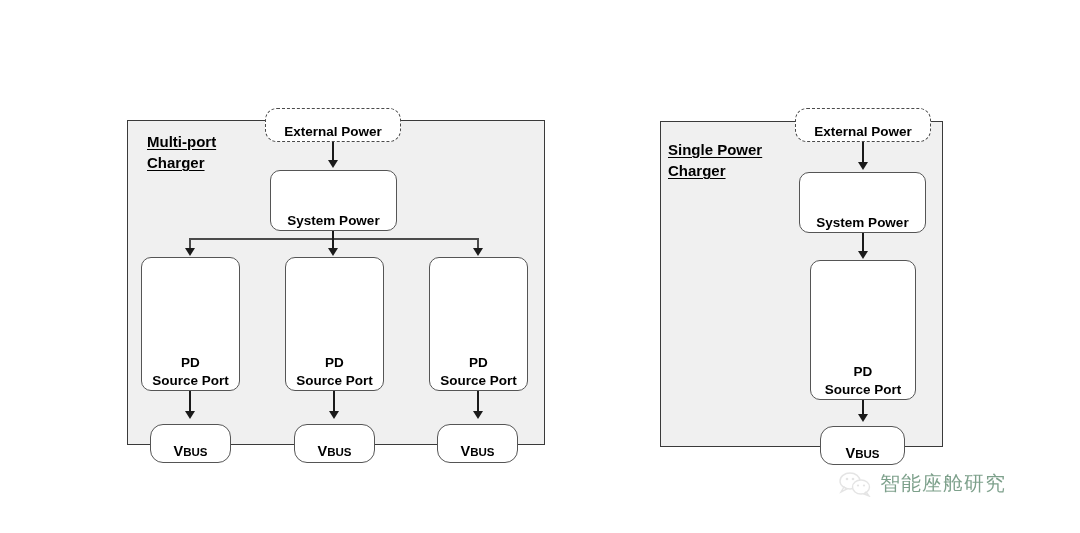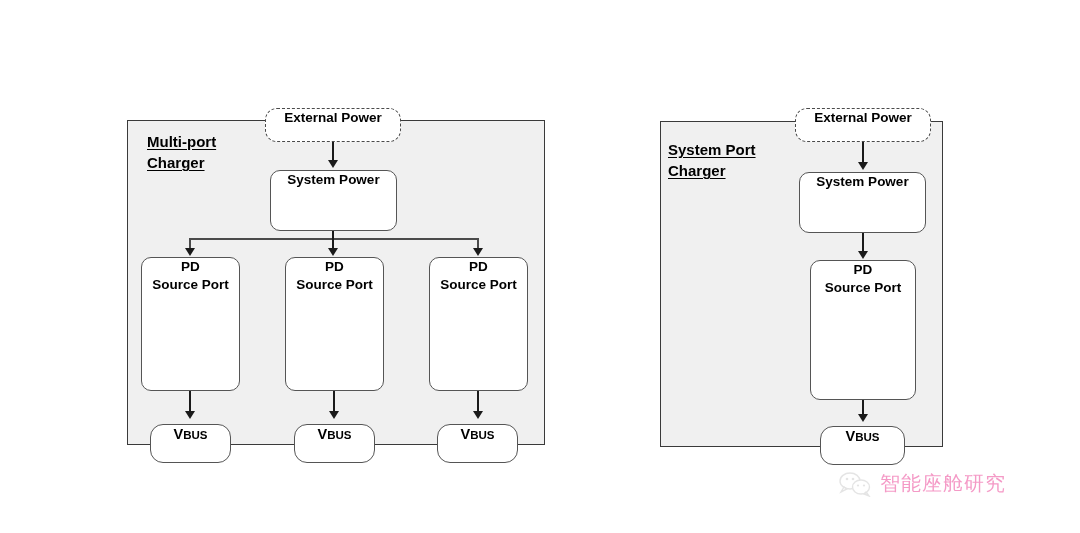--- a/index.html
+++ b/index.html
@@ -54,21 +54,21 @@
   .charger-label.left  { left: 147px; top: 131px; width: 106px; }
   .charger-label.right { left: 668px; top: 139px; width: 116px; }
 
   
   .node {
     position: absolute;
     background: #ffffff;
     border: 1.4px solid #555;
     border-radius: 10px;
     display: flex;
-    align-items: flex-start;
+    align-items: flex-end;
     justify-content: center;
     text-align: center;
     font-size: 13.5px;
     font-weight: bold;
     color: #000;
     line-height: 1.35;
     z-index: 5;
   }
   .node.dashed {
     border: 1.6px dashed #4a4a4a;
@@ -120,21 +120,21 @@
     position: absolute;
     left: 838px;
     top: 470px;
     display: flex;
     align-items: center;
     gap: 8px;
     opacity: 0.55;
   }
   .watermark .wm-text {
     font-size: 20px;
-    color: #ec4899;
+    color: #14532d;
     letter-spacing: 1px;
     font-family: "DejaVu Sans", sans-serif;
   }
   .wm-icon { width: 34px; height: 26px; }
 </style>
 </head>
 <body>
 
 <div id="canvas">
 
@@ -197,21 +197,21 @@
   <div class="node vbus" id="vbus-left-2">
     <span><span>V</span><span class="sc">BUS</span></span>
   </div>
   <div class="node vbus" id="vbus-left-3">
     <span><span>V</span><span class="sc">BUS</span></span>
   </div>
 
   <div class="charger-box right"></div>
 
   <div class="charger-label right">
-    <span>System Port</span>
+    <span>Single Power</span>
     <span>Charger</span>
   </div>
 
   <div class="conn v" style="left:862px; top:142px; height:22px;"></div>
   <div class="arrowhead" style="left:858px; top:162px;"></div>
 
   <div class="conn v" style="left:862px; top:233px; height:20px;"></div>
   <div class="arrowhead" style="left:858px; top:251px;"></div>
 
   <div class="conn v" style="left:862px; top:400px; height:19px;"></div>

